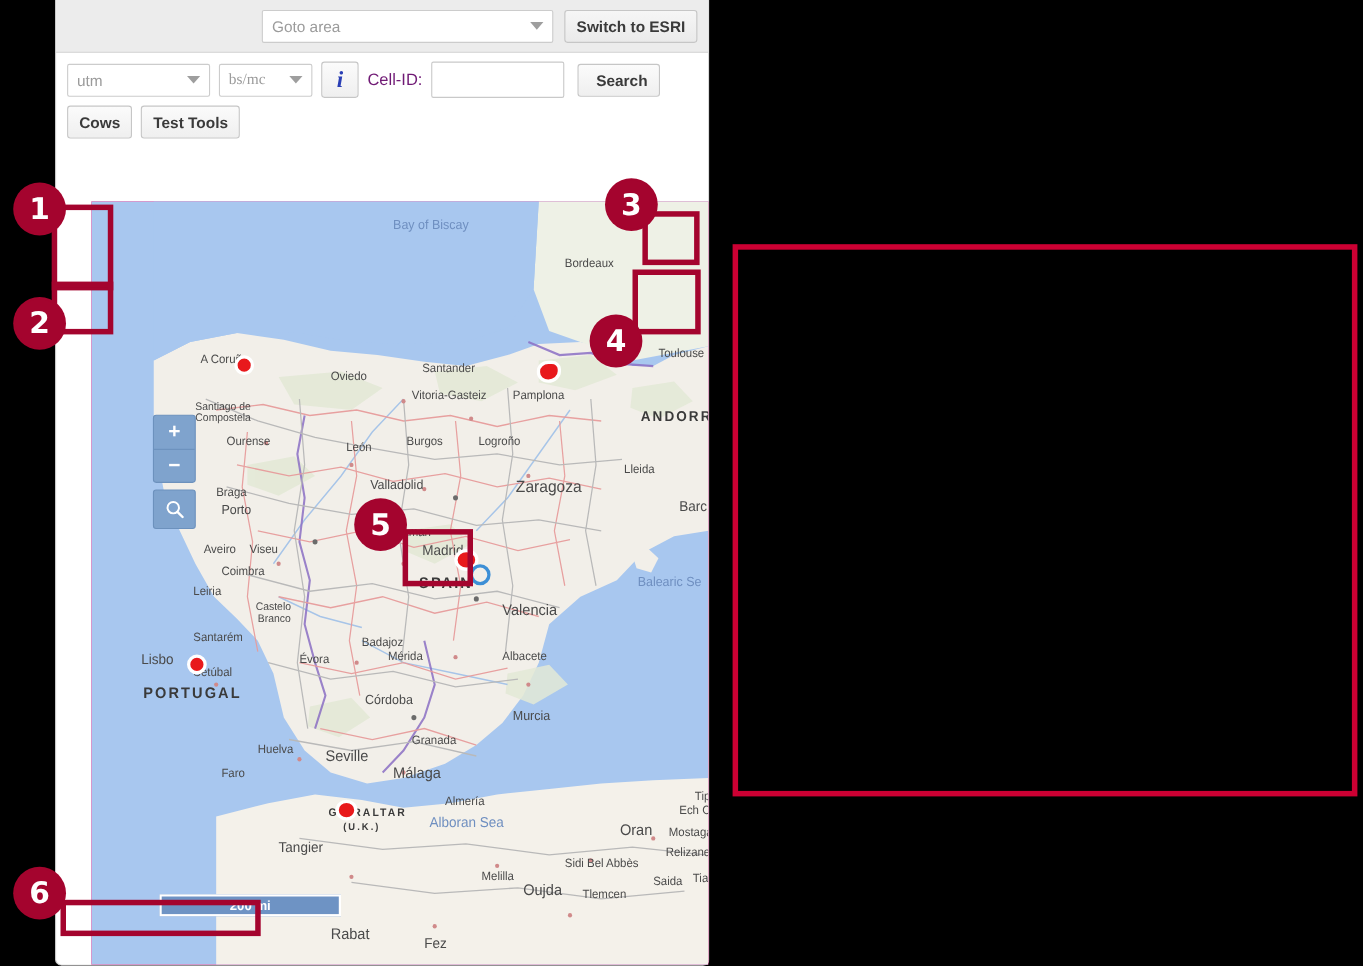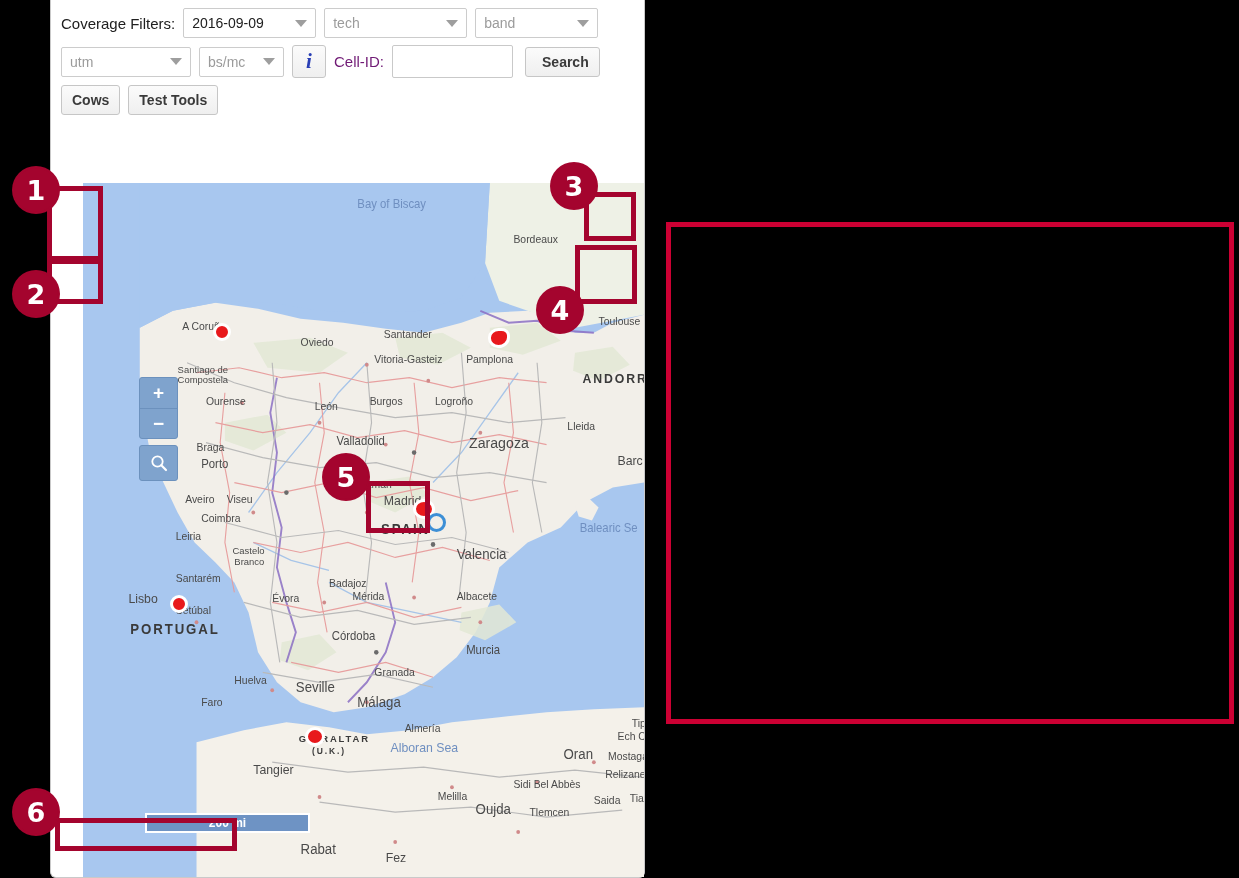--- a/index.html
+++ b/index.html
@@ -22,21 +22,21 @@
   #switch-esri{margin-left:10px;background:linear-gradient(#f6f6f6,#eaeaea);}
 
   
   #filters{padding:8px 0 6px 10px;}
   .frow{display:flex;align-items:center;gap:8px;margin-bottom:7px;}
   #coverage-label{font-size:15px;color:#202020;}
   #date-select{width:133px;color:#202020;}
   #tech-select{width:143px;}
   #band-select{width:123px;}
   #utm-select{width:130px;text-align:right;}
-  #bsmc-select{width:85px;}
+  #bsmc-select{width:85px;font-family:Liberation Serif, serif;}
   .info-btn{width:32px;height:31px;background:linear-gradient(#fbfbfb,#efefef);border:1px solid #c6c6c6;border-radius:3px;
     display:flex;align-items:center;justify-content:center;color:#2a3fb5;font-style:italic;font-weight:bold;
     font-family:"Liberation Serif",serif;font-size:21px;cursor:pointer;}
   #cellid-label{font-size:15px;color:#701a75;}
   #cellid-input{width:115px;height:29px;border:1px solid #c9c9c9;border-radius:2px;background:#fff;}
   #search-btn{margin-left:4px;padding-left:16px;}
   .brow{display:flex;gap:8px;padding-left:0;}
 
   
   #map{position:absolute;left:0;right:0;top:183px;bottom:0;background:#ec4899;overflow:hidden;margin-left:32px;}
@@ -83,37 +83,29 @@
 
   
   .marker{position:absolute;border-radius:50%;background:#e8191c;border:3px solid #fff;box-sizing:border-box;}
   .blue-ring{position:absolute;border-radius:50%;border:3px solid #3d8fd6;box-sizing:border-box;background:transparent;}
 </style>
 </head>
 <body>
 
 <div id="app-panel">
 
+  <div id="top-bar">
+    <div id="goto-area" class="select-box">
+      <span>Goto area</span>
+      <span class="caret"></span>
+    </div>
+    <button id="switch-esri" class="btn">Switch to ESRI</button>
+  </div>
 
   <div id="filters">
-    <div class="frow">
-      <span id="coverage-label">Coverage Filters:</span>
-      <div id="date-select" class="select-box">
-        <span>2016-09-09</span>
-        <span class="caret"></span>
-      </div>
-      <div id="tech-select" class="select-box">
-        <span>tech</span>
-        <span class="caret"></span>
-      </div>
-      <div id="band-select" class="select-box">
-        <span>band</span>
-        <span class="caret"></span>
-      </div>
-    </div>
 
     <div class="frow">
       <div id="utm-select" class="select-box">
         <span>utm</span>
         <span class="caret"></span>
       </div>
       <div id="bsmc-select" class="select-box">
         <span>bs/mc</span>
         <span class="caret"></span>
       </div>

